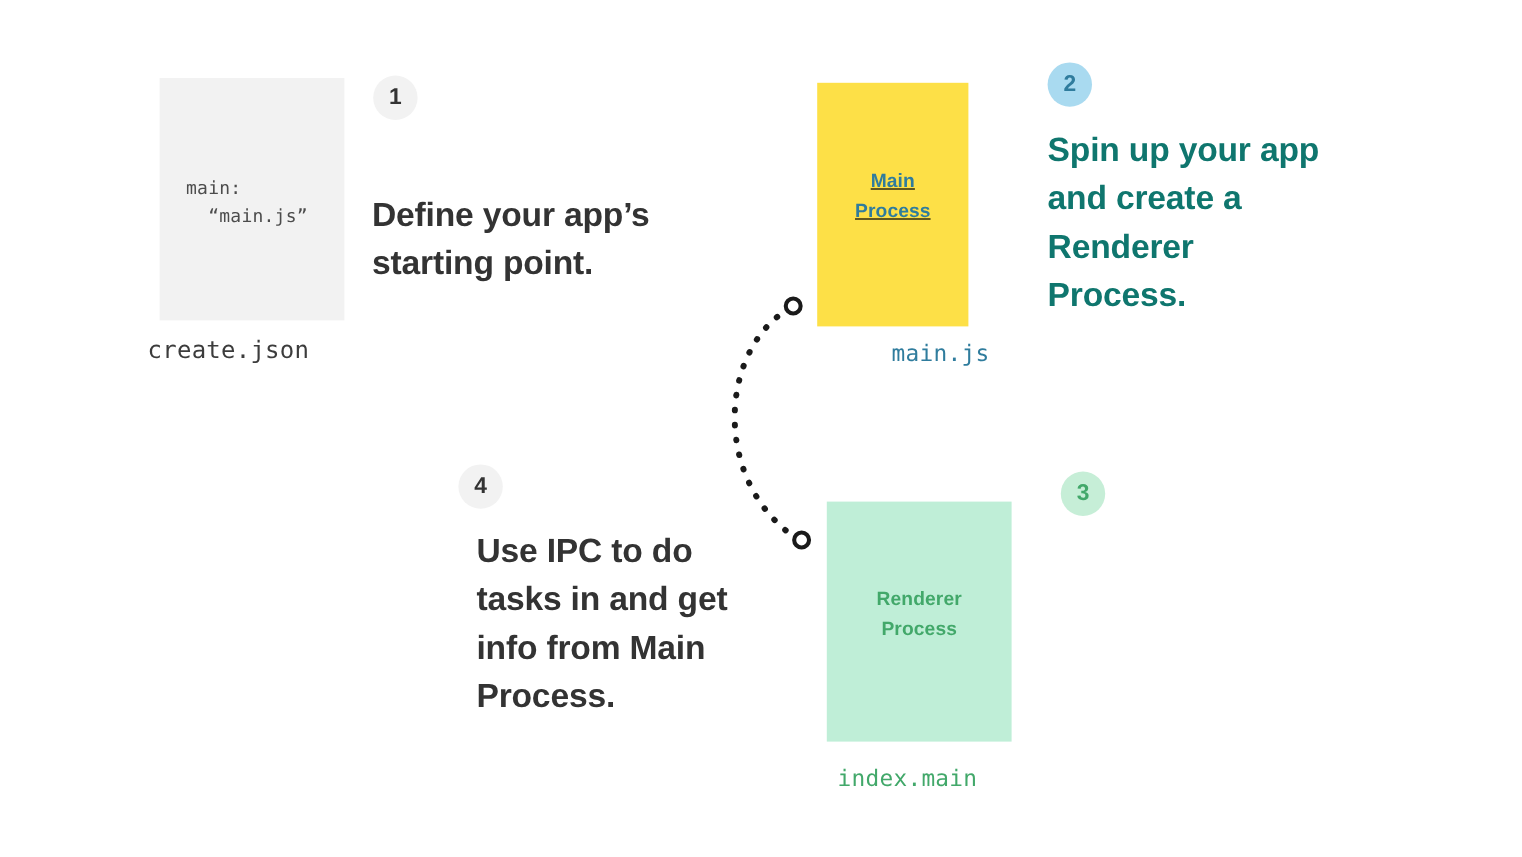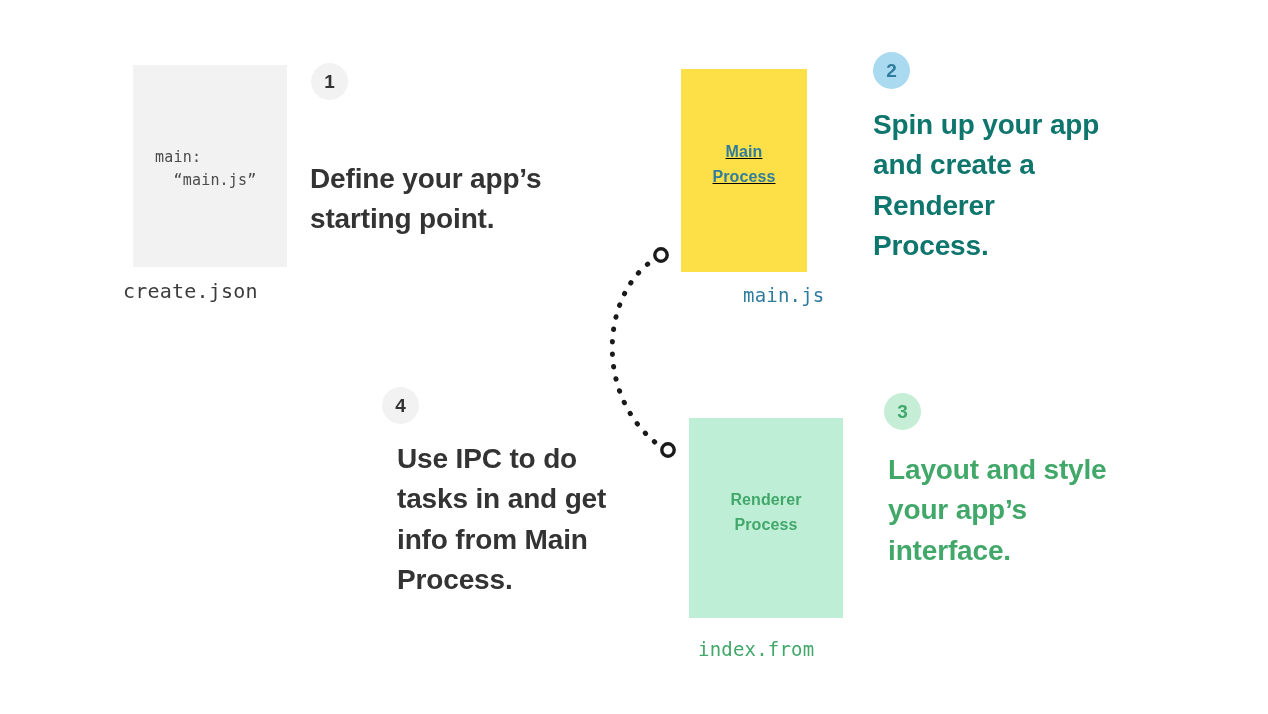--- a/index.html
+++ b/index.html
@@ -140,28 +140,25 @@
   </div>
   <div class="step-heading" style="left:381px; top:439px; width:265px; color:#333333;margin-left:16px;">Use IPC to do
 tasks in and get
 info from Main
 Process.</div>
 
   <div class="box" style="left:689px; top:418px; width:154px; height:200px; background:#bfeed7;">
     <div class="box-label" style="color:#42a86a; transform:translateY(-5px);">Renderer
 Process</div>
   </div>
-  <div class="caption" style="left:698px; top:638px; color:#42a86a;">index.from</div>
+  <div class="caption" style="left:698px; top:638px; color:#42a86a;">index.main</div>
 
   <div class="badge" style="left:884px; top:393px; background:#c6eed7; color:#42a86a;">
     <span>3</span>
   </div>
-  <div class="step-heading" style="left:888px; top:450px; width:265px; color:#42a86a;">Layout and style
-your app’s
-interface.</div>
 
   <svg id="connector" viewBox="0 0 1268 714">
     <path d="M 658 257 C 600 290, 592 400, 664 449" fill="none" stroke="#1a1a1a" stroke-width="5" stroke-linecap="round" stroke-dasharray="0.5 12"></path>
     <circle cx="661" cy="255" r="6.2" fill="#ffffff" stroke="#1a1a1a" stroke-width="3.4"></circle>
     <circle cx="668" cy="450" r="6.2" fill="#ffffff" stroke="#1a1a1a" stroke-width="3.4"></circle>
   </svg>
 
 </div>
 
 </body></html>

